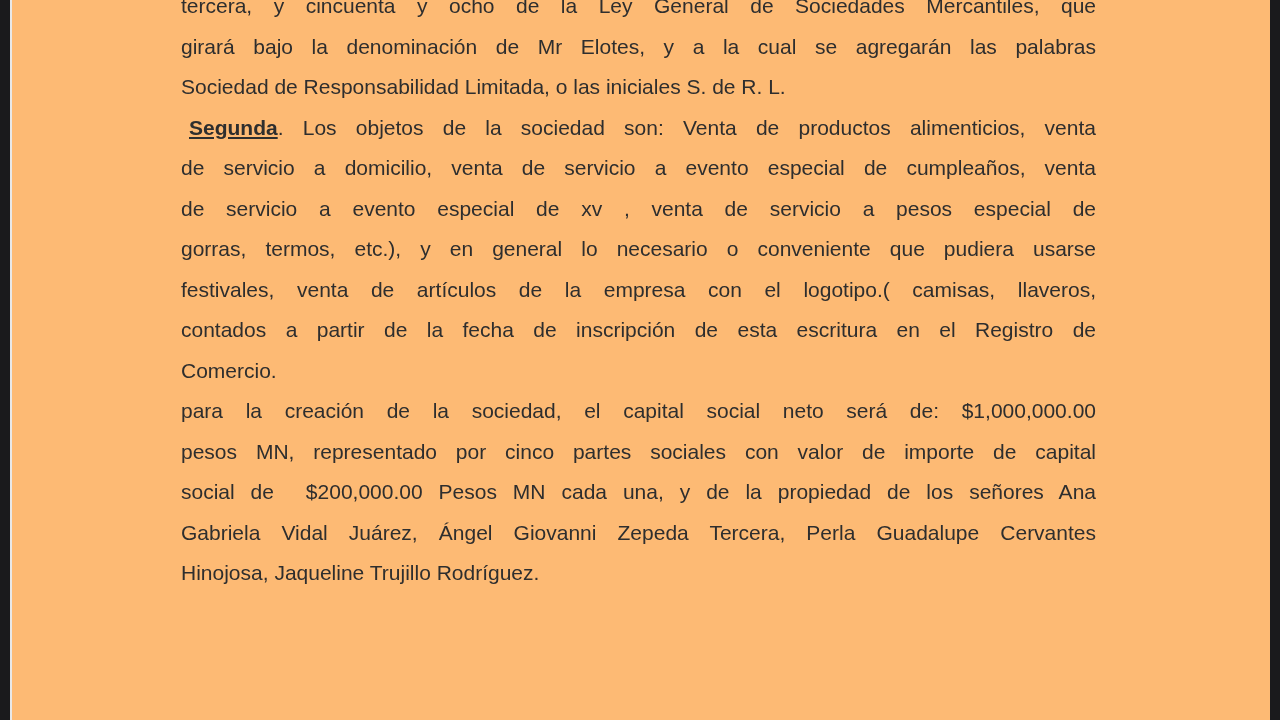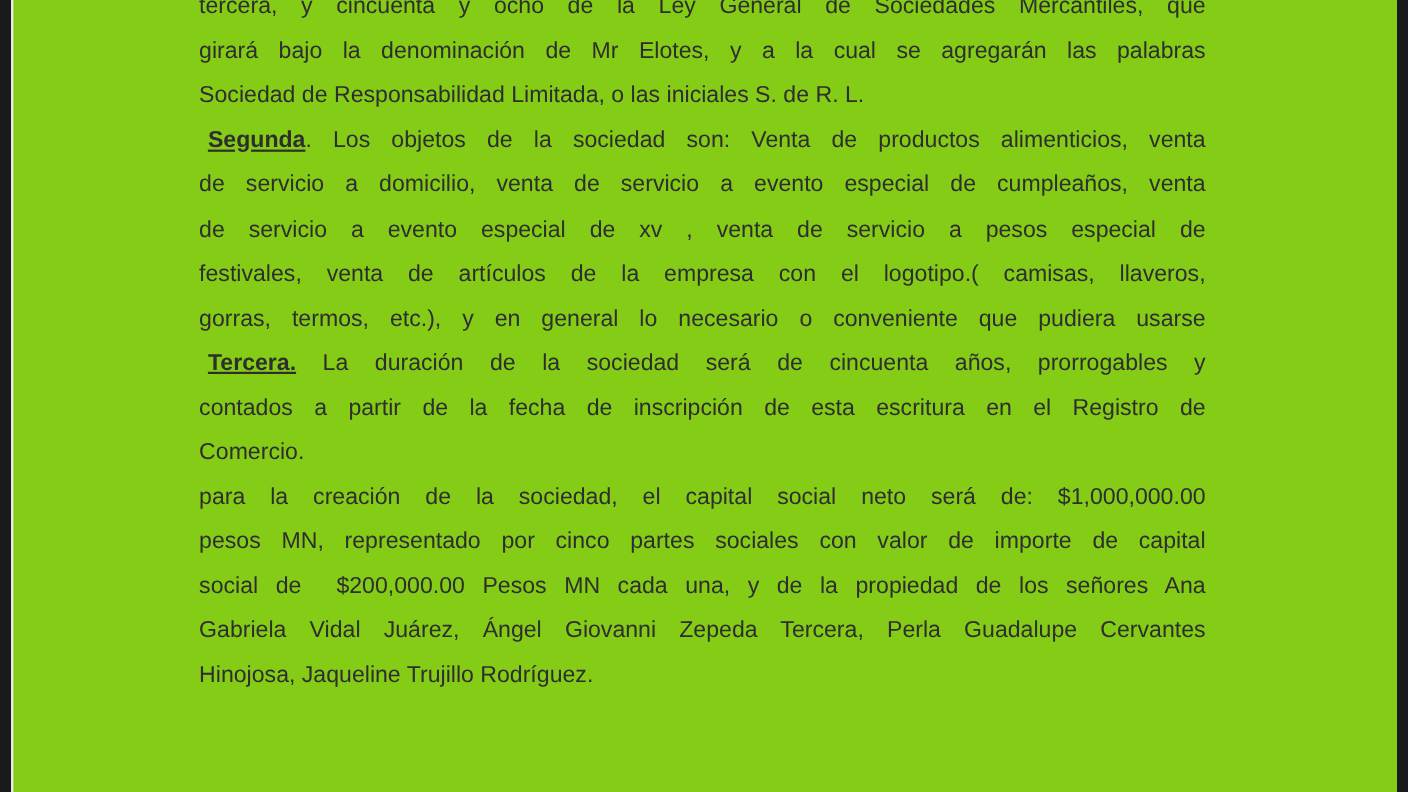--- a/index.html
+++ b/index.html
@@ -66,31 +66,30 @@
     font-weight: bold;
     text-decoration: underline;
   }
 </style>
 </head>
 <body>
 
 <div class="viewport">
   <div class="frame-bar left" style="background: rgb(26, 26, 28);"></div>
   <div class="page-edge-line" style="background: rgb(232, 232, 232);"></div>
-  <div class="page" style="background: #84cc16;">
+  <div class="page" style="background: #fdba74;">
     <div class="doc-text" style="color: rgb(46, 46, 46);">
         <div class="line justify"><span class="seg">tercera, y cincuenta y ocho de la Ley General de Sociedades Mercantiles, que</span></div>
         <div class="line justify"><span class="seg">girará bajo la denominación de Mr Elotes, y a la cual se agregarán las palabras</span></div>
         <div class="line"><span class="seg">Sociedad de Responsabilidad Limitada, o las iniciales S. de R. L.</span></div>
         <div class="line justify indent"><span class="seg bold">Segunda</span><span class="seg">. Los objetos de la sociedad son: Venta de productos alimenticios, venta</span></div>
         <div class="line justify"><span class="seg">de servicio a domicilio, venta de servicio a evento especial de cumpleaños, venta</span></div>
         <div class="line justify"><span class="seg">de servicio a evento especial de xv , venta de servicio a pesos especial de</span></div>
+        <div class="line justify"><span class="seg">gorras, termos, etc.), y en general lo necesario o conveniente que pudiera usarse</span></div>
         <div class="line justify"><span class="seg">festivales, venta de artículos de la empresa con el logotipo.( camisas, llaveros,</span></div>
-        <div class="line justify"><span class="seg">gorras, termos, etc.), y en general lo necesario o conveniente que pudiera usarse</span></div>
-        <div class="line justify indent"><span class="seg bold">Tercera.</span><span class="seg"> La duración de la sociedad será de cincuenta años, prorrogables y</span></div>
         <div class="line justify"><span class="seg">contados a partir de la fecha de inscripción de esta escritura en el Registro de</span></div>
         <div class="line"><span class="seg">Comercio.</span></div>
         <div class="line justify"><span class="seg">para la creación de la sociedad, el capital social neto será de: $1,000,000.00</span></div>
         <div class="line justify"><span class="seg">pesos MN, representado por cinco partes sociales con valor de importe de capital</span></div>
         <div class="line justify"><span class="seg">social de &nbsp;$200,000.00 Pesos MN cada una, y de la propiedad de los señores Ana</span></div>
         <div class="line justify"><span class="seg">Gabriela Vidal Juárez, Ángel Giovanni Zepeda Tercera, Perla Guadalupe Cervantes</span></div>
         <div class="line"><span class="seg">Hinojosa, Jaqueline Trujillo Rodríguez.</span></div>
       </div>
   </div>
   <div class="frame-bar right" style="background: rgb(26, 26, 28);"></div>

